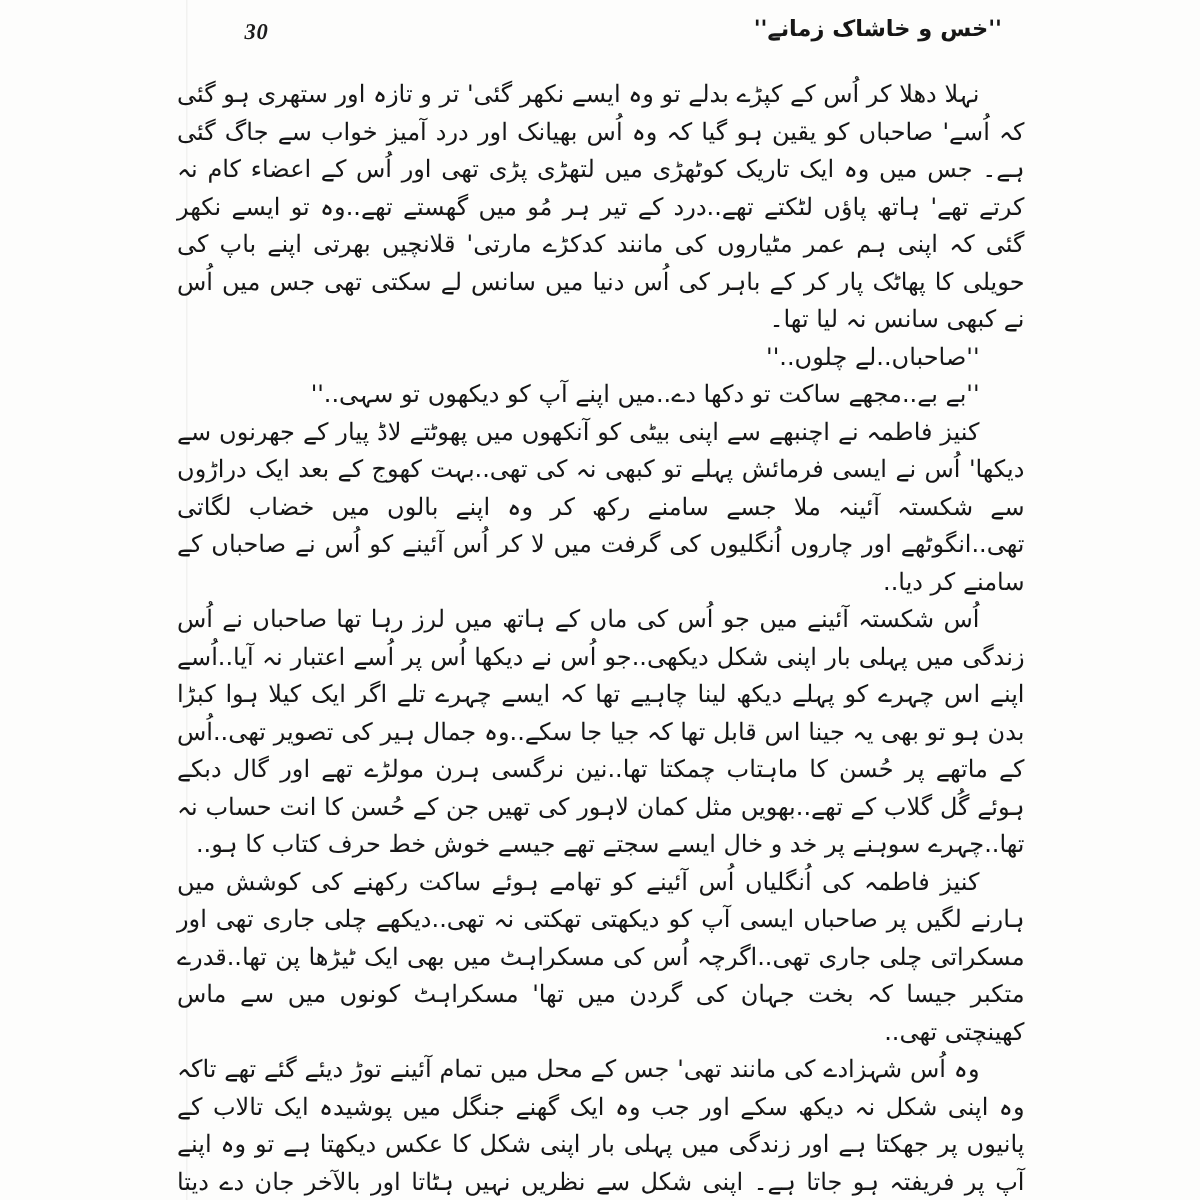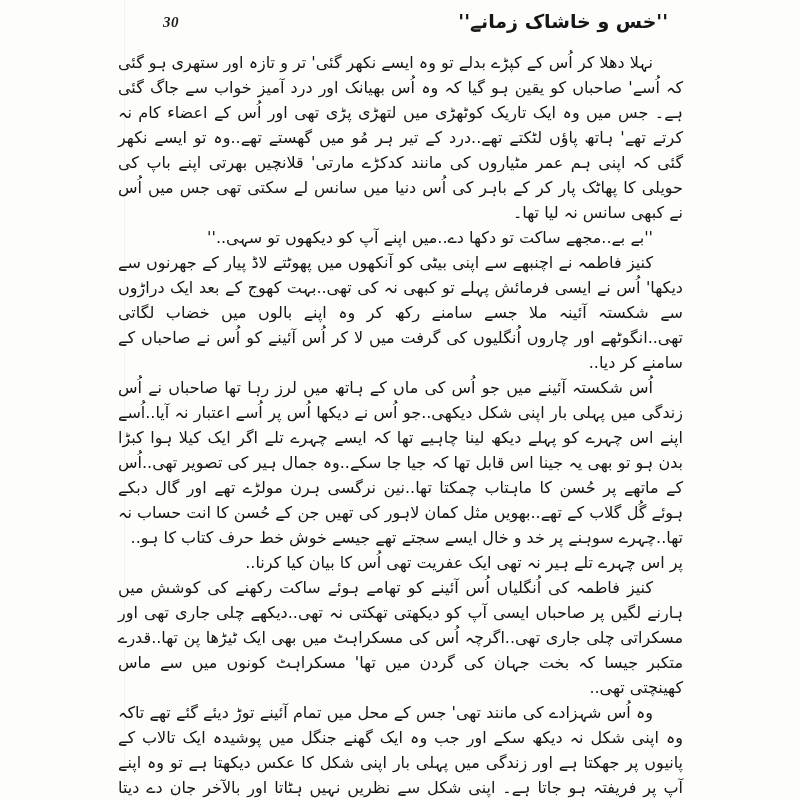--- a/index.html
+++ b/index.html
@@ -42,21 +42,21 @@
     font-weight: bold;
     font-size: 15px;
     color: #1c1c1c;
     letter-spacing: 0.5px;
   }
   .book-title {
     position: absolute;
     right: 0;
     top: 0;
     direction: rtl;
-    font-size: 19px;
+    font-size: 15px;
     font-weight: 600;
     color: #161616;
     white-space: nowrap;
   }
   .text-block {
     position: absolute;
     left: 118px;
     top: 50px;
     width: 565px;
     direction: rtl;
@@ -82,22 +82,22 @@
 
   <div class="scan-seam"></div>
 
   <div class="page-header">
     <span class="page-number">30</span>
     <span class="book-title">''خس و خاشاک زمانے''</span>
   </div>
 
   <div class="text-block">
     <p>نہلا دھلا کر اُس کے کپڑے بدلے تو وہ ایسے نکھر گئی' تر و تازہ اور ستھری ہو گئی کہ اُسے' صاحباں کو یقین ہو گیا کہ وہ اُس بھیانک اور درد آمیز خواب سے جاگ گئی ہے۔ جس میں وہ ایک تاریک کوٹھڑی میں لتھڑی پڑی تھی اور اُس کے اعضاء کام نہ کرتے تھے' ہاتھ پاؤں لٹکتے تھے..درد کے تیر ہر مُو میں گھستے تھے..وہ تو ایسے نکھر گئی کہ اپنی ہم عمر مٹیاروں کی مانند کدکڑے مارتی' قلانچیں بھرتی اپنے باپ کی حویلی کا پھاٹک پار کر کے باہر کی اُس دنیا میں سانس لے سکتی تھی جس میں اُس نے کبھی سانس نہ لیا تھا۔</p>
+    <p>''صاحباں..لے چلوں..''</p>
     <p>''بے بے..مجھے ساکت تو دکھا دے..میں اپنے آپ کو دیکھوں تو سہی..''</p>
     <p>کنیز فاطمہ نے اچنبھے سے اپنی بیٹی کو آنکھوں میں پھوٹتے لاڈ پیار کے جھرنوں سے دیکھا' اُس نے ایسی فرمائش پہلے تو کبھی نہ کی تھی..بہت کھوج کے بعد ایک دراڑوں سے شکستہ آئینہ ملا جسے سامنے رکھ کر وہ اپنے بالوں میں خضاب لگاتی تھی..انگوٹھے اور چاروں اُنگلیوں کی گرفت میں لا کر اُس آئینے کو اُس نے صاحباں کے سامنے کر دیا..</p>
     <p>اُس شکستہ آئینے میں جو اُس کی ماں کے ہاتھ میں لرز رہا تھا صاحباں نے اُس زندگی میں پہلی بار اپنی شکل دیکھی..جو اُس نے دیکھا اُس پر اُسے اعتبار نہ آیا..اُسے اپنے اس چہرے کو پہلے دیکھ لینا چاہیے تھا کہ ایسے چہرے تلے اگر ایک کیلا ہوا کبڑا بدن ہو تو بھی یہ جینا اس قابل تھا کہ جیا جا سکے..وہ جمال ہیر کی تصویر تھی..اُس کے ماتھے پر حُسن کا ماہتاب چمکتا تھا..نین نرگسی ہرن مولڑے تھے اور گال دبکے ہوئے گُل گلاب کے تھے..بھویں مثل کمان لاہور کی تھیں جن کے حُسن کا انت حساب نہ تھا..چہرے سوہنے پر خد و خال ایسے سجتے تھے جیسے خوش خط حرف کتاب کا ہو..</p>
-    <p class="no-indent">پر اس چہرے تلے ہیر نہ تھی ایک عفریت تھی اُس کا بیان کیا کرنا..</p>
     <p>کنیز فاطمہ کی اُنگلیاں اُس آئینے کو تھامے ہوئے ساکت رکھنے کی کوشش میں ہارنے لگیں پر صاحباں ایسی آپ کو دیکھتی تھکتی نہ تھی..دیکھے چلی جاری تھی اور مسکراتی چلی جاری تھی..اگرچہ اُس کی مسکراہٹ میں بھی ایک ٹیڑھا پن تھا..قدرے متکبر جیسا کہ بخت جہان کی گردن میں تھا' مسکراہٹ کونوں میں سے ماس کھینچتی تھی..</p>
     <p>وہ اُس شہزادے کی مانند تھی' جس کے محل میں تمام آئینے توڑ دیئے گئے تھے تاکہ وہ اپنی شکل نہ دیکھ سکے اور جب وہ ایک گھنے جنگل میں پوشیدہ ایک تالاب کے پانیوں پر جھکتا ہے اور زندگی میں پہلی بار اپنی شکل کا عکس دیکھتا ہے تو وہ اپنے آپ پر فریفتہ ہو جاتا ہے۔ اپنی شکل سے نظریں نہیں ہٹاتا اور بالآخر جان دے دیتا ہے۔</p>
 
   </div>
 
 </div>
 
 </body></html>

